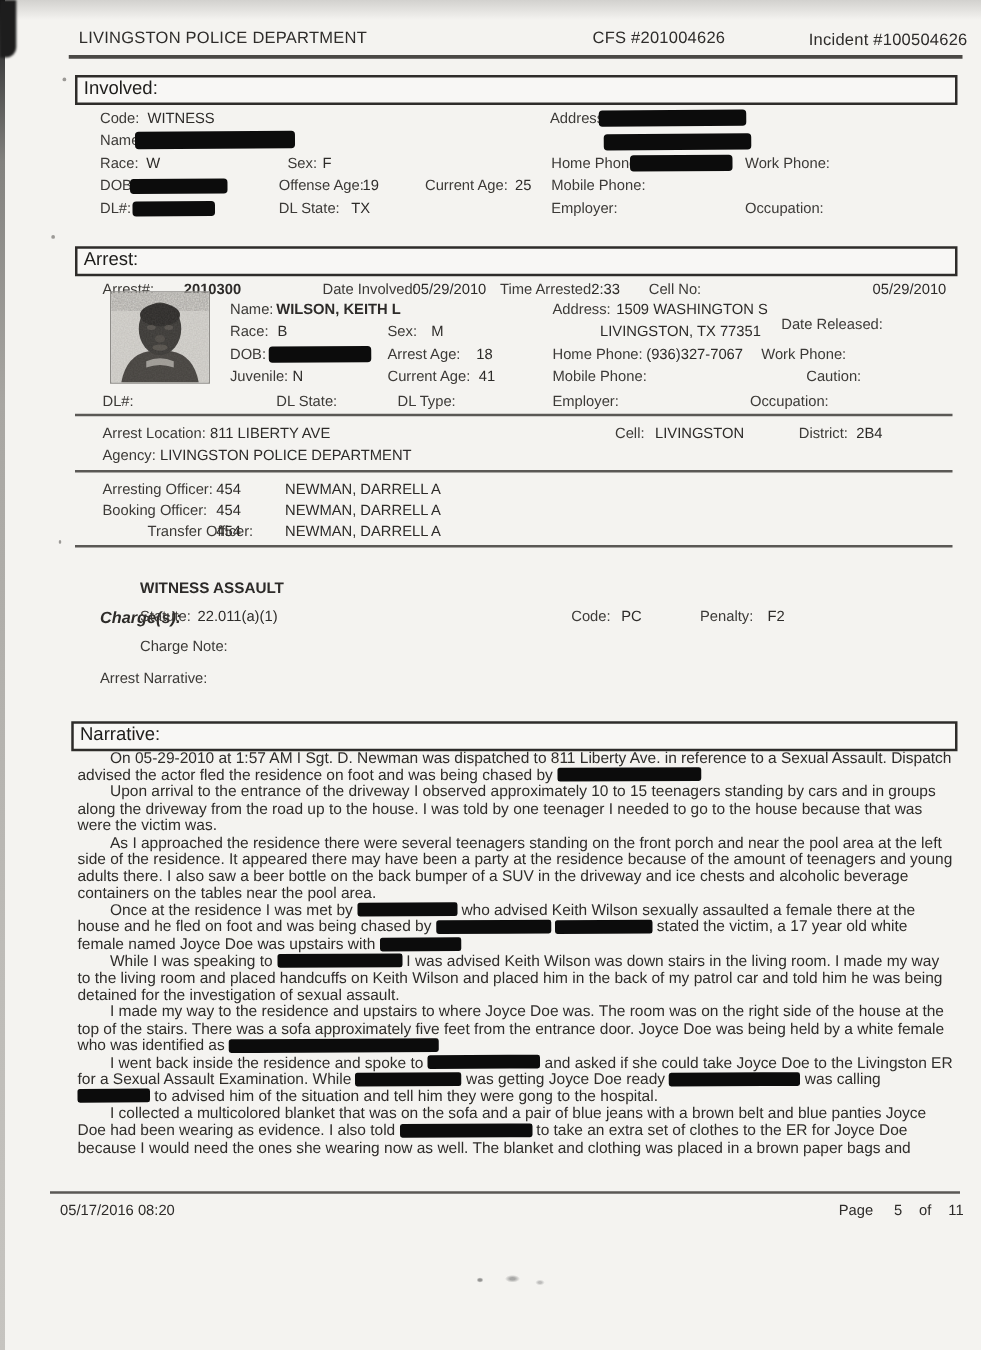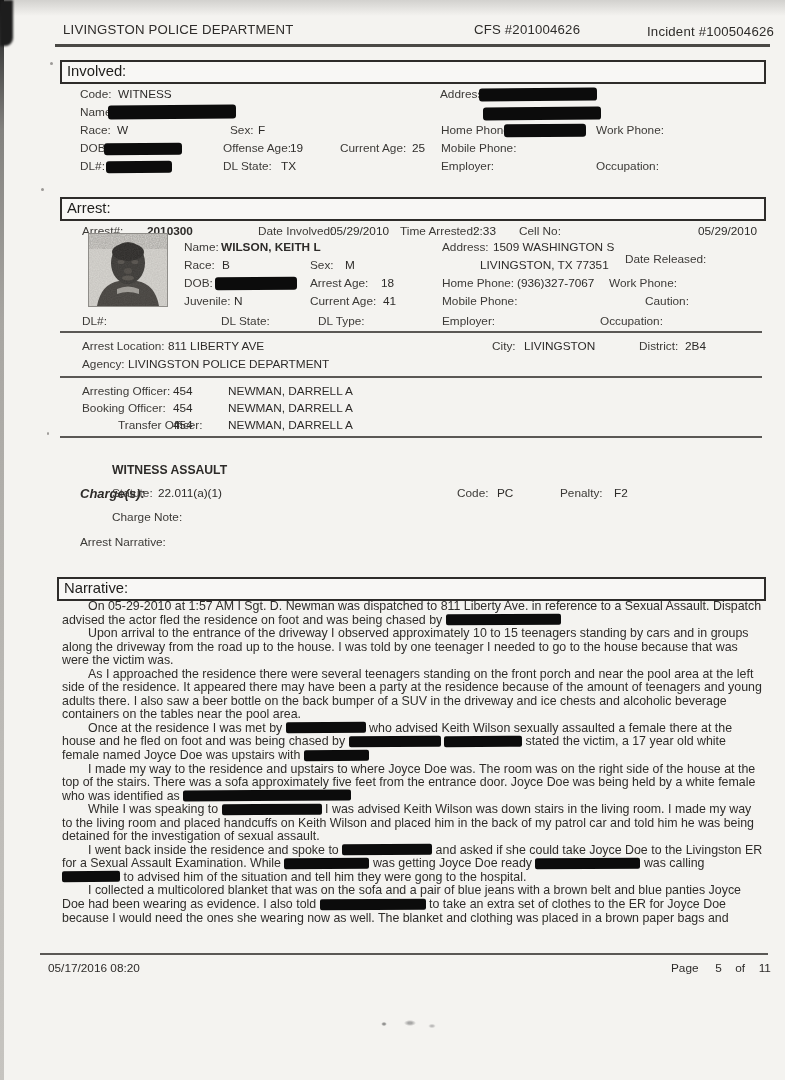--- a/index.html
+++ b/index.html
@@ -146,21 +146,21 @@
   <div class="abs lbl" style="left:645px;top:294px;">Caution:</div>
   <div class="abs lbl" style="left:82px;top:314px;">DL#:</div>
   <div class="abs lbl" style="left:221px;top:314px;">DL State:</div>
   <div class="abs lbl" style="left:318px;top:314px;">DL Type:</div>
   <div class="abs lbl" style="left:442px;top:314px;">Employer:</div>
   <div class="abs lbl" style="left:600px;top:314px;">Occupation:</div>
 
   <div class="rule thin" style="left:60px;top:331px;width:702px;"></div>
   <div class="abs lbl" style="left:82px;top:339px;">Arrest Location:</div>
   <div class="abs val" style="left:168px;top:339px;">811 LIBERTY AVE</div>
-  <div class="abs lbl" style="left:492px;top:339px;">City:</div>
+  <div class="abs lbl" style="left:492px;top:339px;">Cell:</div>
   <div class="abs val" style="left:524px;top:339px;">LIVINGSTON</div>
   <div class="abs lbl" style="left:639px;top:339px;">District:</div>
   <div class="abs val" style="left:685px;top:339px;">2B4</div>
   <div class="abs lbl" style="left:82px;top:357px;">Agency:</div>
   <div class="abs val" style="left:128px;top:357px;">LIVINGSTON POLICE DEPARTMENT</div>
 
   <div class="rule thin" style="left:60px;top:376px;width:702px;"></div>
   <div class="abs lbl" style="left:82px;top:384px;">Arresting Officer:</div>
   <div class="abs val" style="left:173px;top:384px;">454</div>
   <div class="abs val" style="left:228px;top:384px;">NEWMAN, DARRELL A</div>
@@ -184,22 +184,22 @@
   <div class="abs lbl" style="left:80px;top:535px;">Arrest Narrative:</div>
 
   <div class="secbox" style="left:57px;top:577px;width:705px;">
     <div class="sectitle">Narrative:</div>
   </div>
   <div class="nar">
       <p>On 05-29-2010 at 1:57 AM I Sgt. D. Newman was dispatched to 811 Liberty Ave. in reference to a Sexual Assault. Dispatch advised the actor fled the residence on foot and was being chased by <span class="redact-inline" style="width: 115px;"></span></p>
       <p>Upon arrival to the entrance of the driveway I observed approximately 10 to 15 teenagers standing by cars and in groups along the driveway from the road up to the house. I was told by one teenager I needed to go to the house because that was were the victim was.</p>
       <p>As I approached the residence there were several teenagers standing on the front porch and near the pool area at the left side of the residence. It appeared there may have been a party at the residence because of the amount of teenagers and young adults there. I also saw a beer bottle on the back bumper of a SUV in the driveway and ice chests and alcoholic beverage containers on the tables near the pool area.</p>
       <p>Once at the residence I was met by <span class="redact-inline" style="width: 80px;"></span> who advised Keith Wilson sexually assaulted a female there at the house and he fled on foot and was being chased by <span class="redact-inline" style="width: 92px;"></span> <span class="redact-inline" style="width: 78px;"></span> stated the victim, a 17 year old white female named Joyce Doe was upstairs with <span class="redact-inline" style="width: 65px;"></span></p>
+      <p>While I was speaking to <span class="redact-inline" style="width: 100px;"></span> I was advised Keith Wilson was down stairs in the living room. I made my way to the living room and placed handcuffs on Keith Wilson and placed him in the back of my patrol car and told him he was being detained for the investigation of sexual assault.</p>
       <p>I made my way to the residence and upstairs to where Joyce Doe was. The room was on the right side of the house at the top of the stairs. There was a sofa approximately five feet from the entrance door. Joyce Doe was being held by a white female who was identified as <span class="redact-inline" style="width: 168px;"></span></p>
-      <p>While I was speaking to <span class="redact-inline" style="width: 100px;"></span> I was advised Keith Wilson was down stairs in the living room. I made my way to the living room and placed handcuffs on Keith Wilson and placed him in the back of my patrol car and told him he was being detained for the investigation of sexual assault.</p>
       <p>I went back inside the residence and spoke to <span class="redact-inline" style="width: 90px;"></span> and asked if she could take Joyce Doe to the Livingston ER for a Sexual Assault Examination. While <span class="redact-inline" style="width: 85px;"></span> was getting Joyce Doe ready <span class="redact-inline" style="width: 105px;"></span> was calling <span class="redact-inline" style="width: 58px;"></span> to advised him of the situation and tell him they were gong to the hospital.</p>
       <p>I collected a multicolored blanket that was on the sofa and a pair of blue jeans with a brown belt and blue panties Joyce Doe had been wearing as evidence. I also told <span class="redact-inline" style="width: 106px;"></span> to take an extra set of clothes to the ER for Joyce Doe because I would need the ones she wearing now as well. The blanket and clothing was placed in a brown paper bags and</p>
     </div>
 
   <div class="rule thin" style="left:40px;top:953px;width:728px;"></div>
   <div class="abs val" style="left:48px;top:961px;font-size:11.8px;">05/17/2016 08:20</div>
   <div class="abs val" style="left:671px;top:961px;font-size:11.8px;">
     <span>Page</span>
     <span style="display:inline-block;width:10px;"></span>
     <span>5</span>

